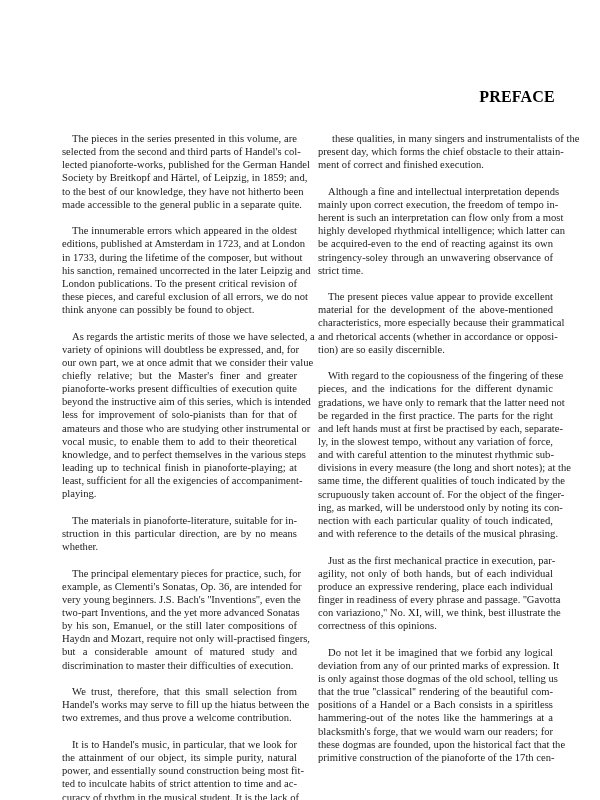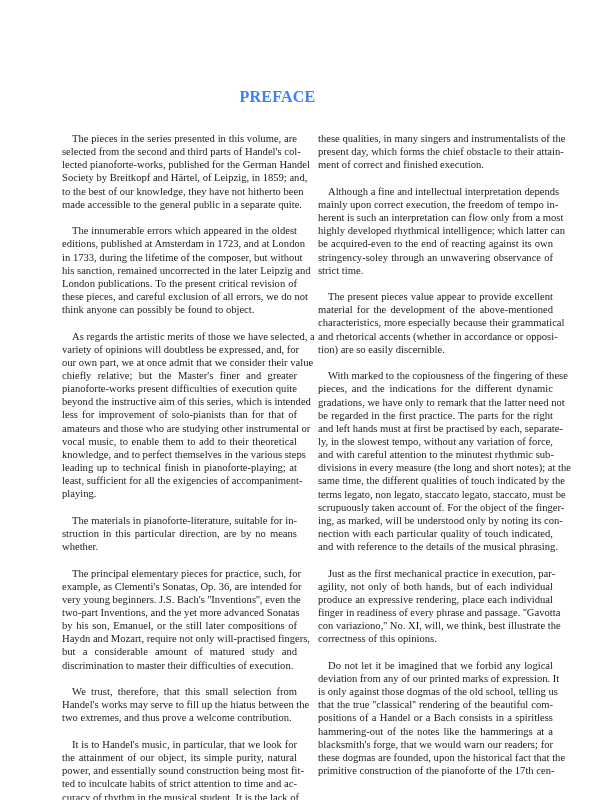--- a/index.html
+++ b/index.html
@@ -13,25 +13,25 @@
       position: relative;
       overflow: hidden;
       font-family: "Liberation Serif", "DejaVu Serif", serif;
       color: #1a1a1a;
     }
     .page-title {
       position: absolute;
       top: 88px;
       left: 0;
       width: 555px;
-      text-align: center;
+      text-align: right;
       font-weight: bold;
       font-size: 16px;
       letter-spacing: 0.2px;
-      color: #3b82f6;
+      color: #000000;
     }
     .column {
       position: absolute;
       top: 132px;
       width: 235px;
       font-size: 10.6px;
       line-height: 13.15px;
       text-align: justify;
       hyphens: manual;
     }
@@ -46,21 +46,21 @@
       display: block;
       text-align: justify;
       text-align-last: justify;
       white-space: nowrap;
       height: 13.15px;
     }
     .line.last {
       text-align-last: left;
     }
     .para .line:first-child { padding-left: 10px; }
-    .para.continued .line:first-child { padding-left: 0; }
+    .para.continued .line:first-child { padding-left: 0; margin-left: 14px; }
     .para { text-indent: 0; }
   </style>
 </head>
 <body>
 
 <div class="page-title">PREFACE</div>
 
 <div class="column col-left">
     <div class="para">
       <span class="line">The pieces in the series presented in this volume, are</span>
@@ -138,30 +138,29 @@
       <span class="line last">strict time.</span>
     </div>
     <div class="para">
       <span class="line">The present pieces value appear to provide excellent</span>
       <span class="line">material for the development of the above-mentioned</span>
       <span class="line">characteristics, more especially because their grammatical</span>
       <span class="line">and rhetorical accents (whether in accordance or opposi-</span>
       <span class="line last">tion) are so easily discernible.</span>
     </div>
     <div class="para">
-      <span class="line">With marked to the copiousness of the fingering of these</span>
+      <span class="line">With regard to the copiousness of the fingering of these</span>
       <span class="line">pieces, and the indications for the different dynamic</span>
       <span class="line">gradations, we have only to remark that the latter need not</span>
       <span class="line">be regarded in the first practice.  The parts for the right</span>
       <span class="line">and left hands must at first be practised by each, separate-</span>
       <span class="line">ly, in the slowest tempo, without any variation of force,</span>
       <span class="line">and with careful attention to the minutest rhythmic sub-</span>
       <span class="line">divisions in every measure (the long and short notes); at the</span>
       <span class="line">same time, the different qualities of touch indicated by the</span>
-      <span class="line">terms legato, non legato, staccato legato, staccato, must be</span>
       <span class="line">scrupuously taken account of.  For the object of the finger-</span>
       <span class="line">ing, as marked, will be understood only by noting its con-</span>
       <span class="line">nection with each particular quality of touch indicated,</span>
       <span class="line last">and with reference to the details of the musical phrasing.</span>
     </div>
     <div class="para">
       <span class="line">Just as the first mechanical practice in execution, par-</span>
       <span class="line">agility, not only of both hands, but of each individual</span>
       <span class="line">produce an expressive rendering, place each individual</span>
       <span class="line">finger in readiness of every phrase and passage.  ''Gavotta</span>

